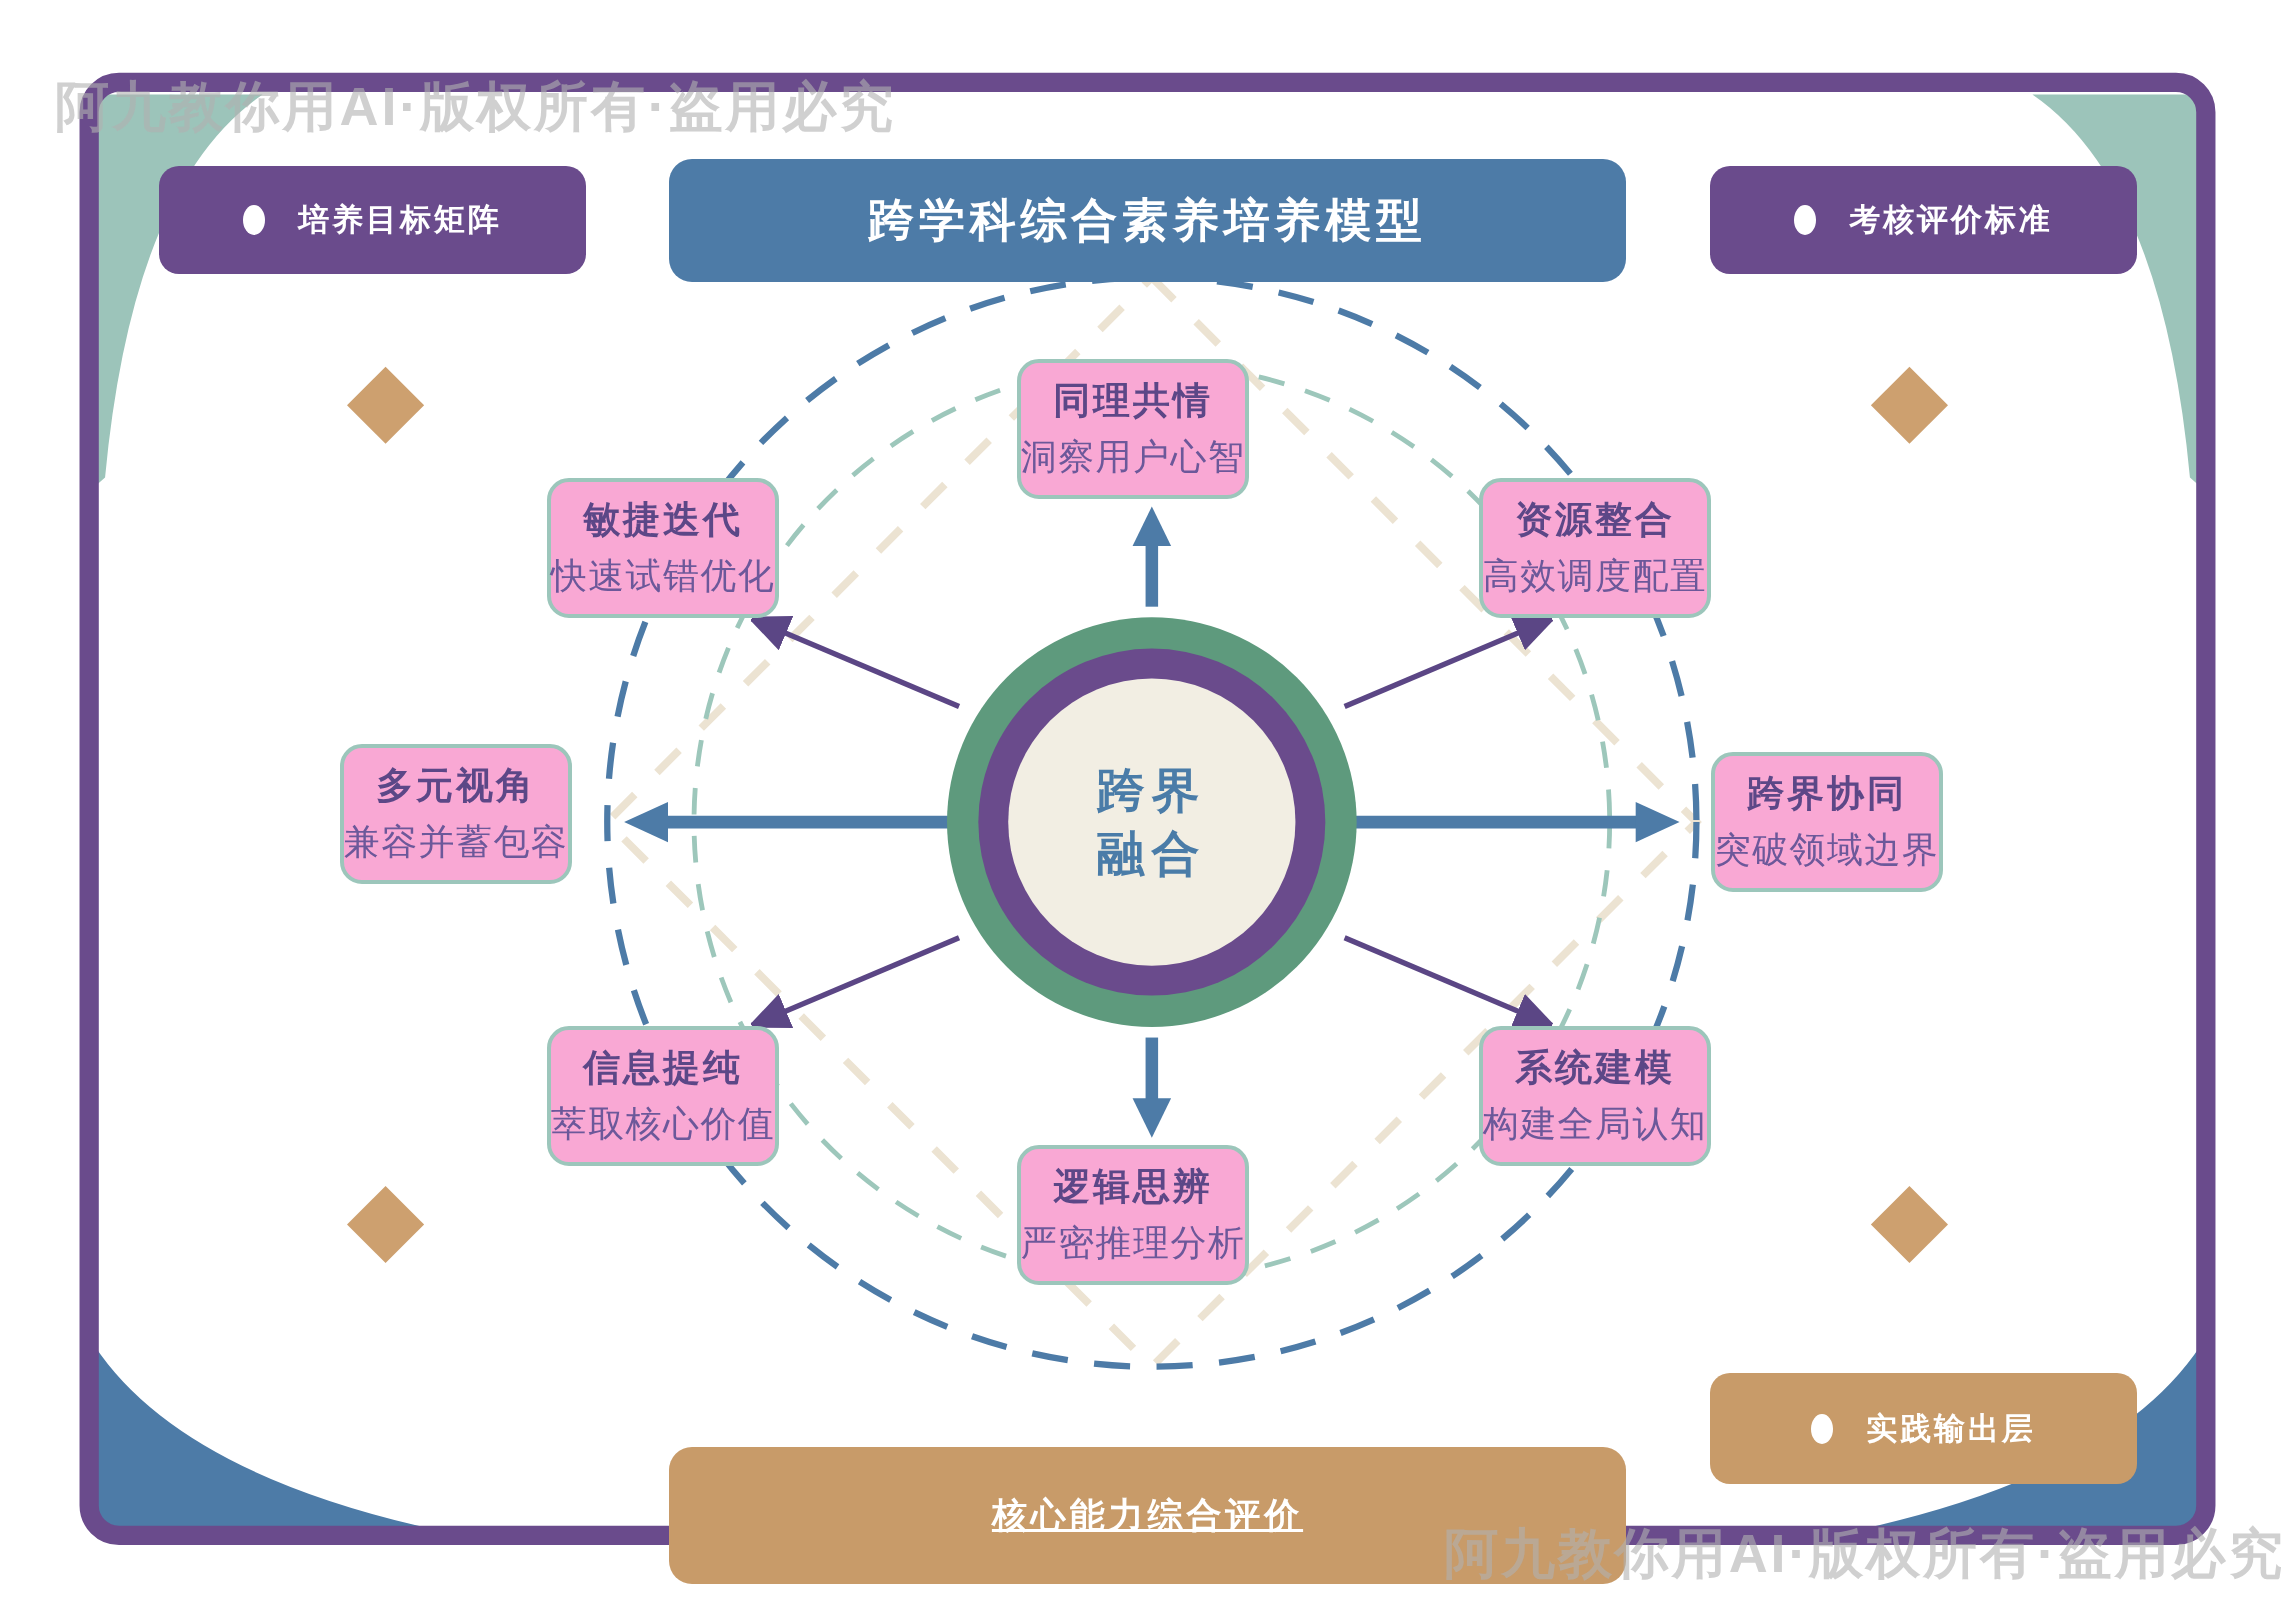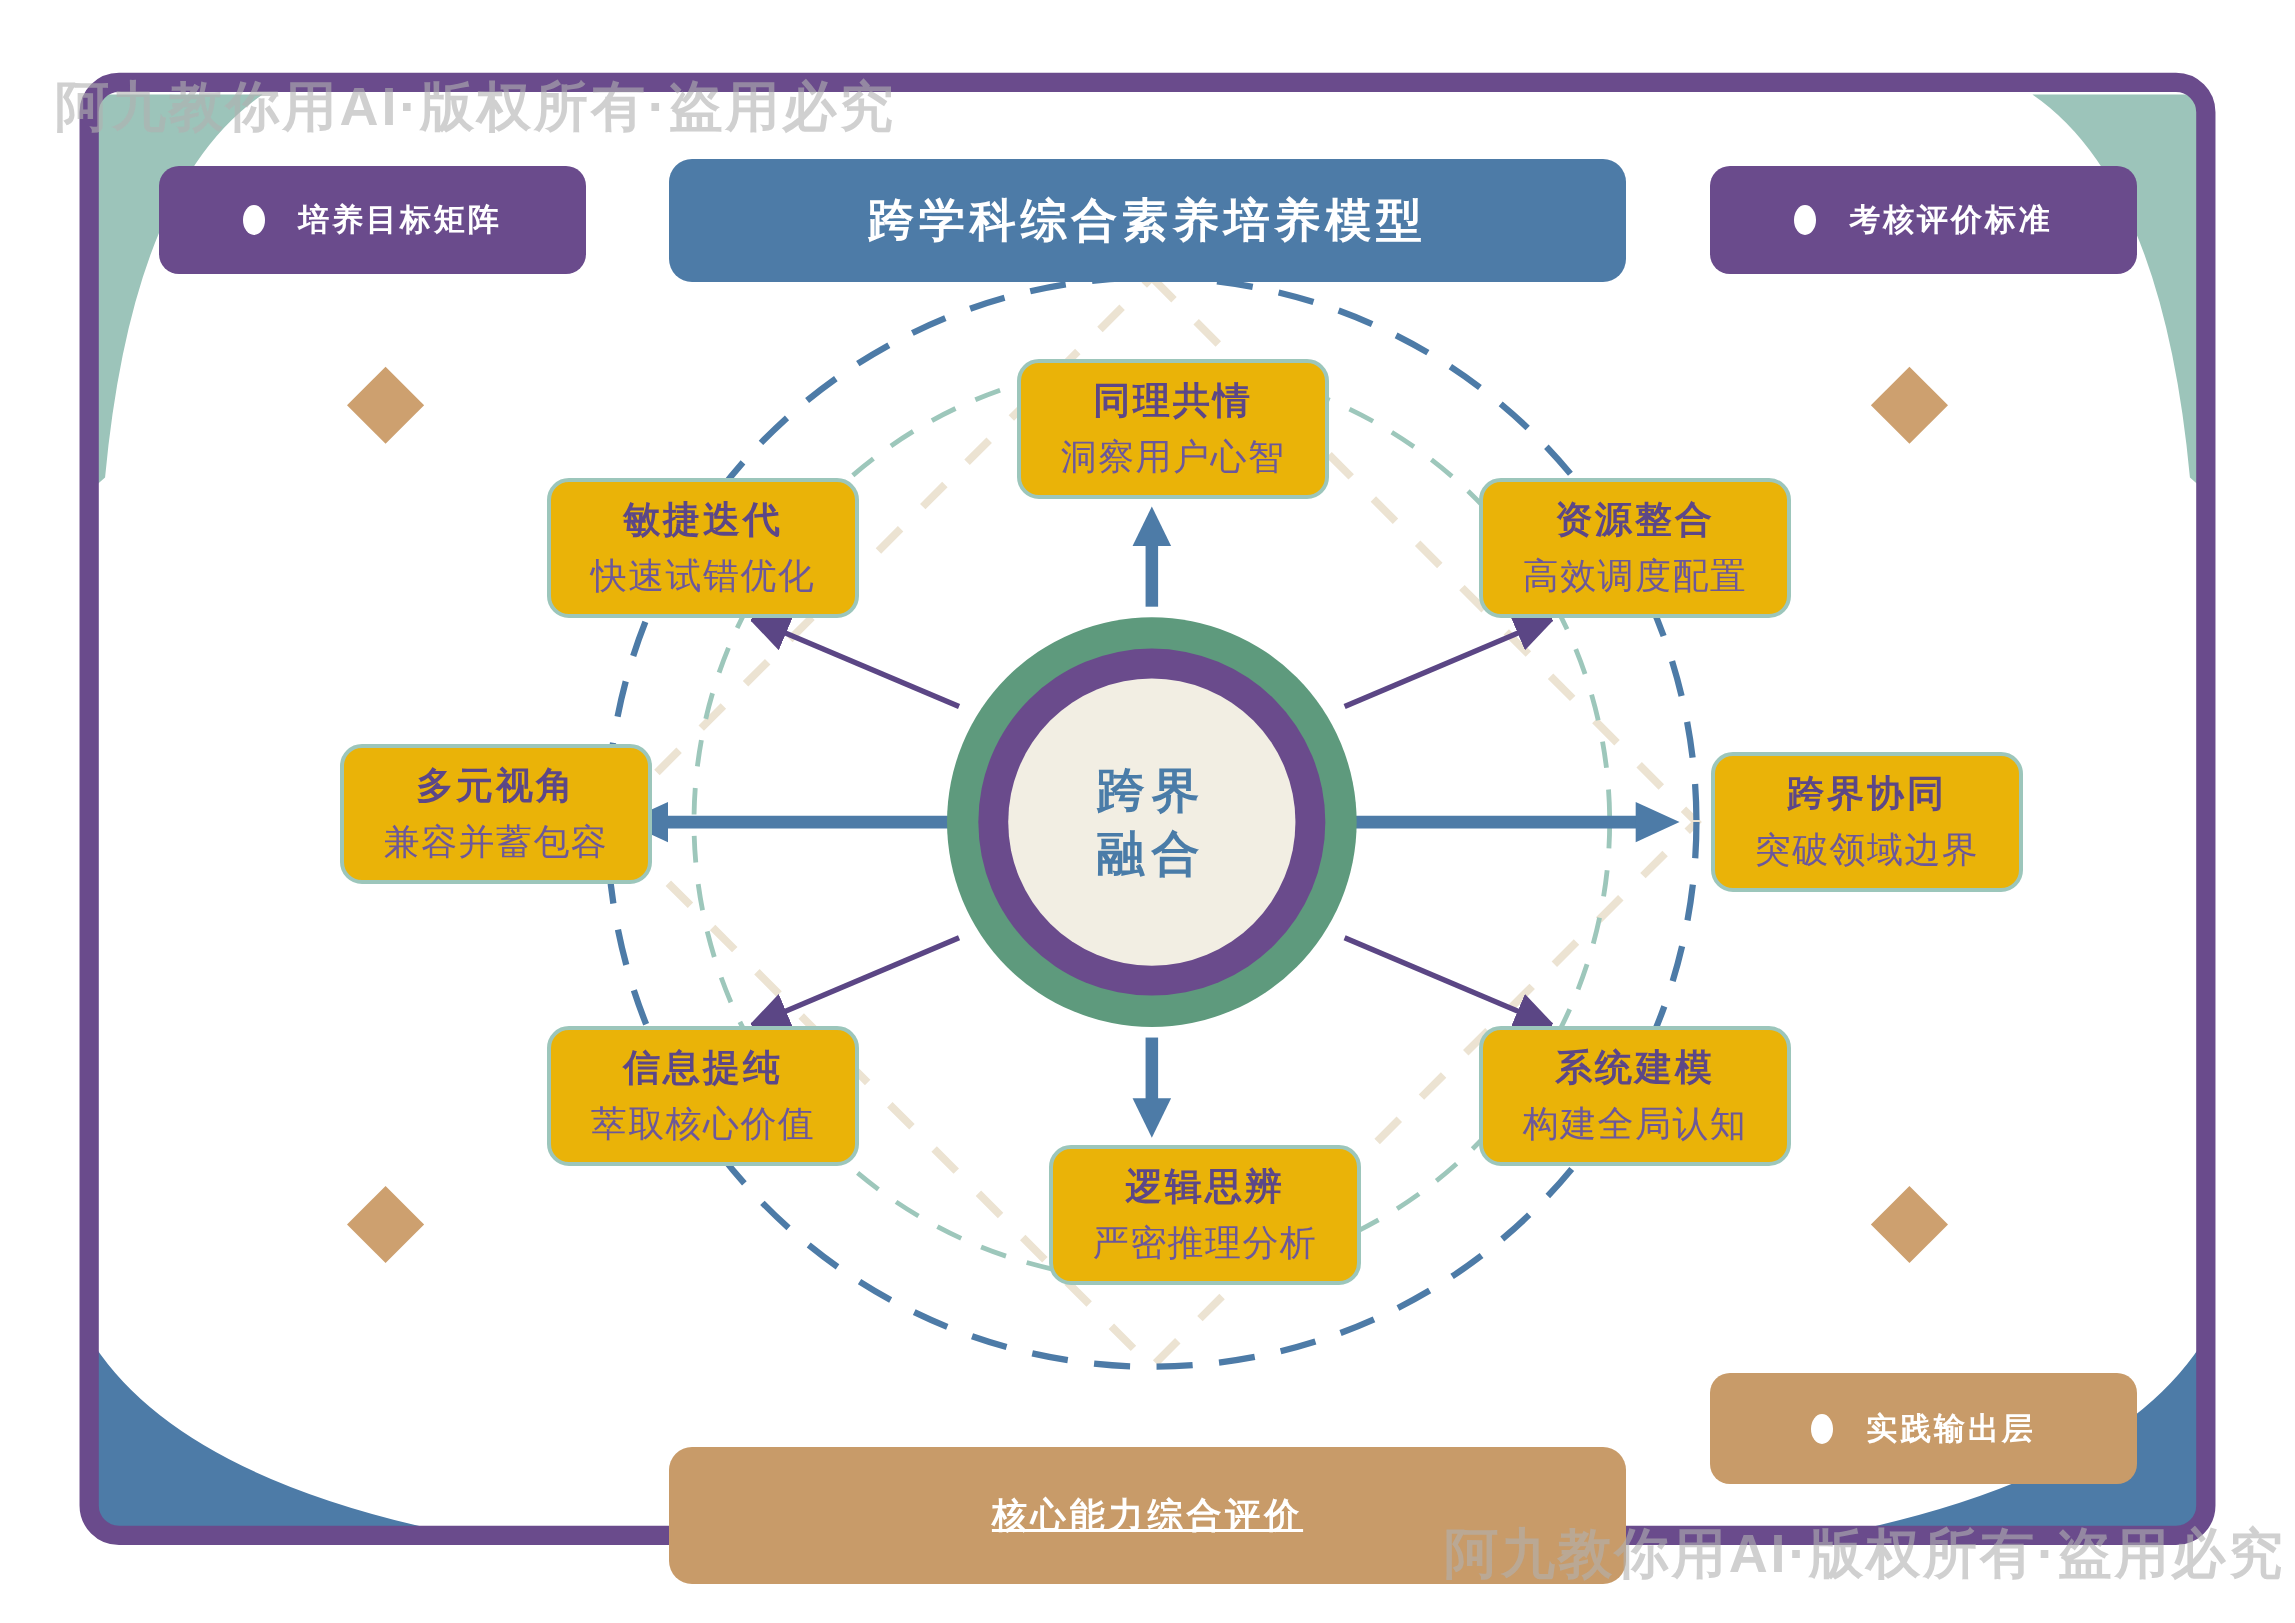--- a/index.html
+++ b/index.html
@@ -20,22 +20,22 @@
   .badge-tan{background:#c89b69;}
   .banner{
     position:absolute;display:flex;align-items:center;justify-content:center;
     border-radius:23px;color:#ffffff;font-weight:700;white-space:nowrap;
   }
   .banner-top{background:#4d7ba7;font-size:46px;letter-spacing:4.8px;}
   .banner-bottom{background:#c89b69;font-size:35px;letter-spacing:3.9px;}
 
   
   .cap{
-    position:absolute;width:312px;height:140px;box-sizing:border-box;
-    background:#eab308;border:4.8px solid #9cc6bb;border-radius:22px;
+    position:absolute;width:232px;height:140px;box-sizing:border-box;
+    background:#f9a8d4;border:4.8px solid #9cc6bb;border-radius:22px;
     display:flex;flex-direction:column;align-items:center;justify-content:center;gap:7.7px;
   }
   .cap .t{font-size:37px;font-weight:700;color:#5c4787;letter-spacing:2.9px;white-space:nowrap;}
   .cap .s{font-size:36px;font-weight:400;color:#6c589a;letter-spacing:1.4px;white-space:nowrap;}
 
   
   .hub-label{
     position:absolute;left:1007px;top:709px;width:289px;height:227px;
     display:flex;flex-direction:column;align-items:center;justify-content:center;gap:14.5px;
     color:#4a7ca8;font-weight:700;font-size:48px;letter-spacing:6.7px;
@@ -148,21 +148,21 @@
   <div class="cap" style="left:547px;top:1026px;">
     <div class="t">信息提纯</div>
     <div class="s">萃取核心价值</div>
   </div>
 
   <div class="cap" style="left:1479px;top:1026px;">
     <div class="t">系统建模</div>
     <div class="s">构建全局认知</div>
   </div>
 
-  <div class="cap" style="left:1017px;top:1145px;margin-left:32px;">
+  <div class="cap" style="left:1017px;top:1145px;">
     <div class="t">逻辑思辨</div>
     <div class="s">严密推理分析</div>
   </div>
 
   <div class="hub-label">
     <div>跨界</div>
     <div>融合</div>
   </div>
 
 

